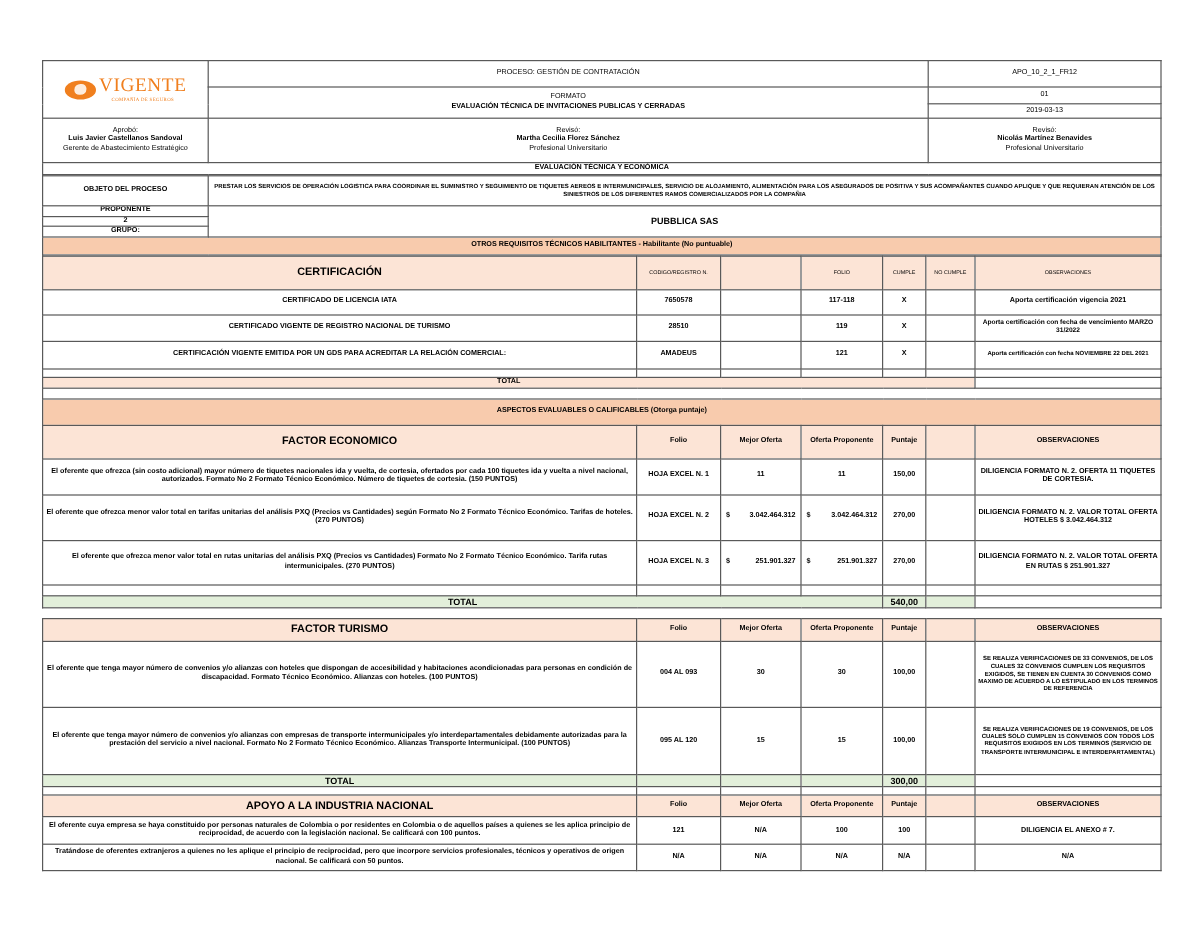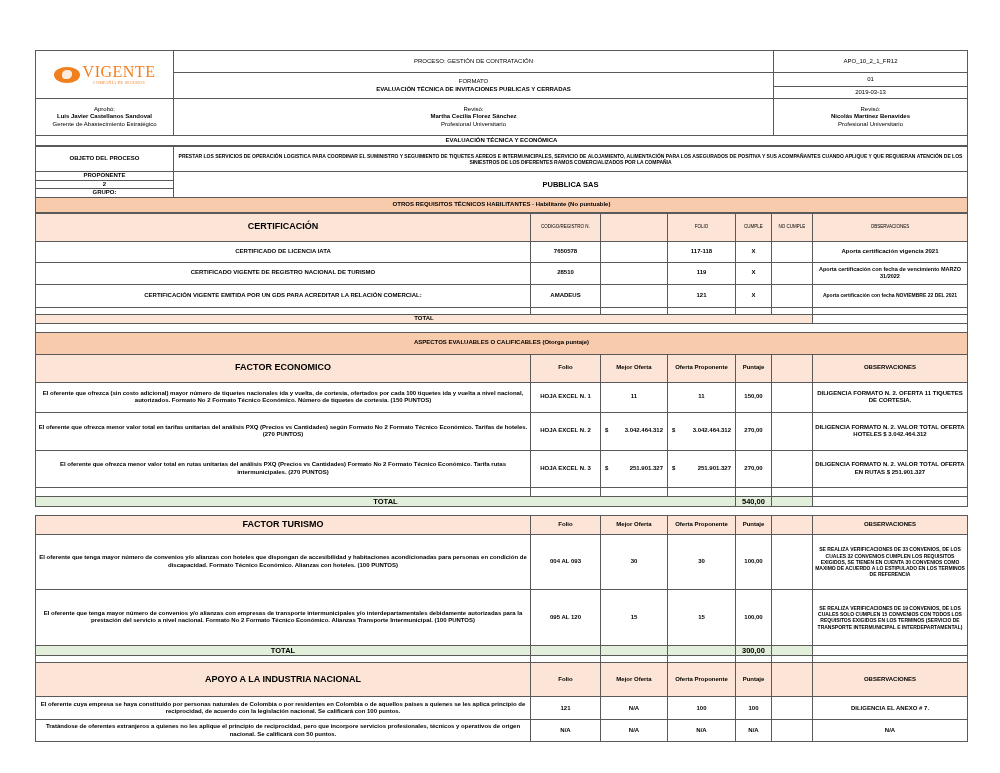--- a/index.html
+++ b/index.html
@@ -301,21 +301,21 @@
     <tr style="height:7px">
       <td></td>
           <td></td>
           <td></td>
           <td></td>
           <td></td>
           <td></td>
           <td></td>
     </tr>
 
-    <tr style="height:34px" class="lpeach">
+    <tr style="height:18px" class="lpeach">
       <td class="b big">APOYO A LA INDUSTRIA NACIONAL</td>
       <td class="b">Folio</td>
       <td class="b">Mejor Oferta</td>
       <td class="b">Oferta Proponente</td>
       <td class="b">Puntaje</td>
       <td></td>
       <td class="b">OBSERVACIONES</td>
     </tr>
     <tr style="height:23px">
       <td class="b">El oferente cuya empresa se haya constituido por personas naturales de Colombia o por residentes en Colombia o de aquellos países a quienes se les aplica principio de reciprocidad, de acuerdo con la legislación nacional. Se calificará con 100 puntos.</td>

